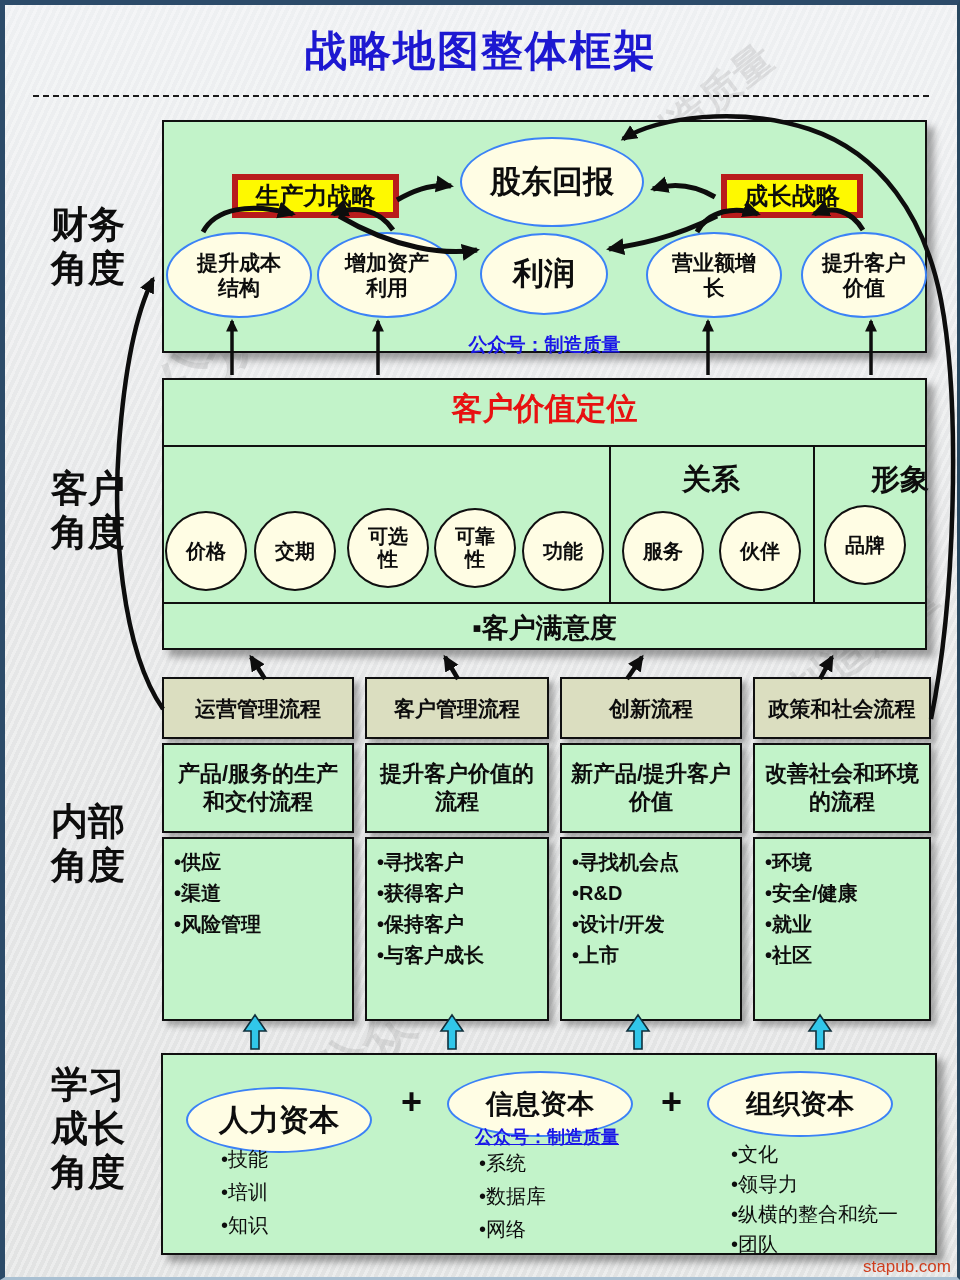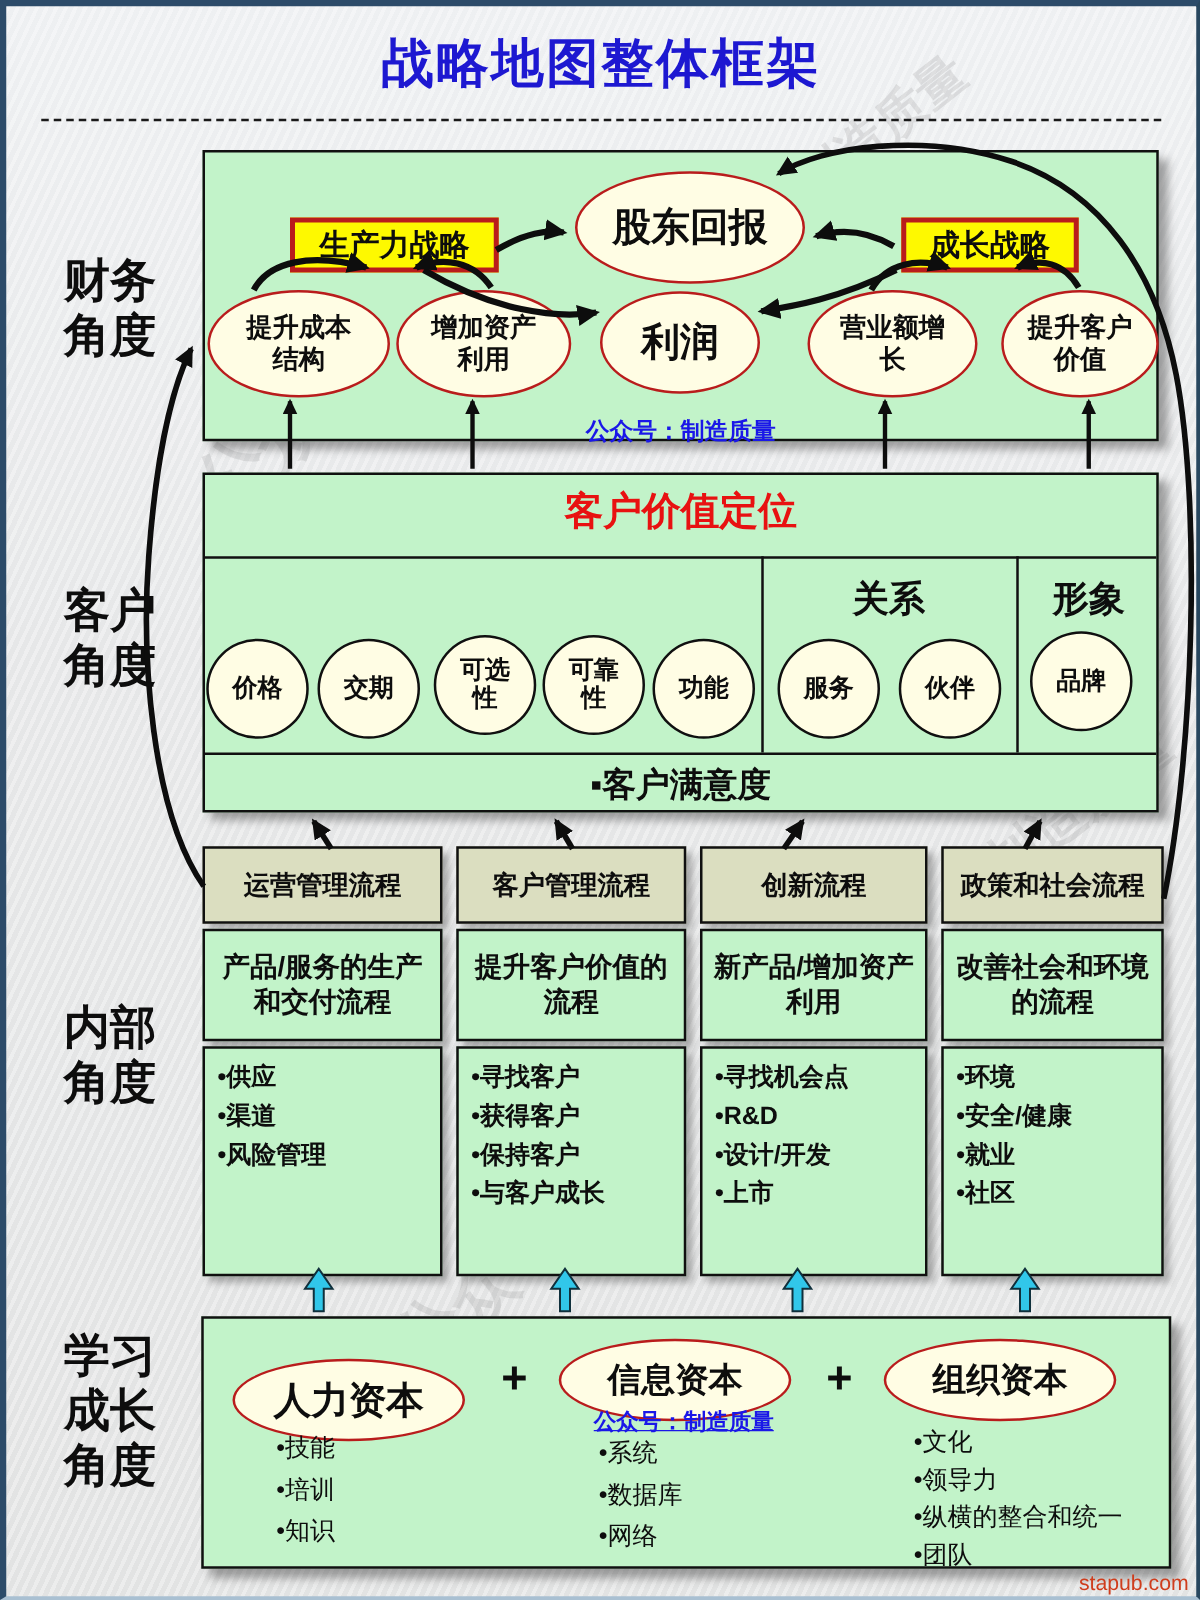--- a/index.html
+++ b/index.html
@@ -17,24 +17,24 @@
   
   .title{left:0;right:0;top:18px;text-align:center;font-size:42px;font-weight:bold;
          color:#1d18d1;letter-spacing:2px;}
   .dashline{left:28px;right:28px;top:90px;border-top:2px dashed #1a1a1a;height:0;}
   
   .persp{width:118px;text-align:center;font-size:37px;font-weight:bold;line-height:44px;color:#0d0d0d;}
   
   .panel{background:#c2f3c9;border:2px solid #101010;box-shadow:7px 7px 7px rgba(60,60,60,.45);
          box-sizing:border-box;}
   
-  .ybox{background:#fef900;border:4px solid #b91c1c;box-sizing:border-box;
+  .ybox{background:#fef900;border:6px solid #b91c1c;box-sizing:border-box;
         display:flex;align-items:center;justify-content:center;
         font-size:24px;font-weight:bold;}
-  .ellipse{background:#fffde4;border:2px solid #b91c1c;border-radius:50%;box-sizing:border-box;
+  .ellipse{background:#fffde4;border:2px solid #3b82f6;border-radius:50%;box-sizing:border-box;
            display:flex;align-items:center;justify-content:center;text-align:center;
            font-weight:bold;}
   .wechat{color:#1a17e8;font-weight:bold;font-size:19px;text-align:center;}
   .wechat.u{text-decoration:underline;}
   
   .cust-title{left:0;right:0;top:8px;text-align:center;font-size:31px;font-weight:bold;color:#e81111;}
   .hline{left:0;right:0;border-top:2px solid #101010;height:0;}
   .vline{top:0;width:0;border-left:2px solid #101010;}
   .grp-label{text-align:center;font-size:29px;font-weight:bold;}
   .circle{background:#fffde4;border:2px solid #101010;border-radius:50%;box-sizing:border-box;
@@ -110,21 +110,21 @@
     </div>
   <div class="abs wechat" style="left:0;right:0;top:210px;">公众号：制造质量</div>
 </div>
 
 <div class="abs panel" style="left:157px;top:373px;width:765px;height:272px;">
   <div class="abs cust-title">客户价值定位</div>
   <div class="abs hline" style="top:65px;"></div>
   <div class="abs vline" style="left:445px;top:65px;height:157px;"></div>
   <div class="abs vline" style="left:649px;top:65px;height:157px;"></div>
   <div class="abs grp-label" style="left:445px;width:204px;top:80px;">关系</div>
-  <div class="abs grp-label" style="left:649px;width:116px;top:80px;">形象</div>
+  <div class="abs grp-label" style="left:678px;width:116px;top:80px;">形象</div>
 
   <div class="abs circle" style="left:1px;top:131px;">
       <span>价格</span>
     </div>
   <div class="abs circle" style="left:90px;top:131px;">
       <span>交期</span>
     </div>
   <div class="abs circle" style="left:183px;top:128px;">
       <span>可选性</span>
     </div>
@@ -162,21 +162,21 @@
   <div class="imid">提升客户价值的流程</div>
   <div class="ilist">
     <div>•寻找客户</div>
     <div>•获得客户</div>
     <div>•保持客户</div>
     <div>•与客户成长</div>
   </div>
 </div>
 <div class="abs icol" style="left:555px;top:672px;width:182px;height:344px;">
   <div class="ihead">创新流程</div>
-  <div class="imid">新产品/增加资产利用</div>
+  <div class="imid">新产品/提升客户价值</div>
   <div class="ilist">
     <div>•寻找机会点</div>
     <div>•R&amp;D</div>
     <div>•设计/开发</div>
     <div>•上市</div>
   </div>
 </div>
 <div class="abs icol" style="left:748px;top:672px;width:178px;height:344px;">
   <div class="ihead">政策和社会流程</div>
   <div class="imid">改善社会和环境的流程</div>

